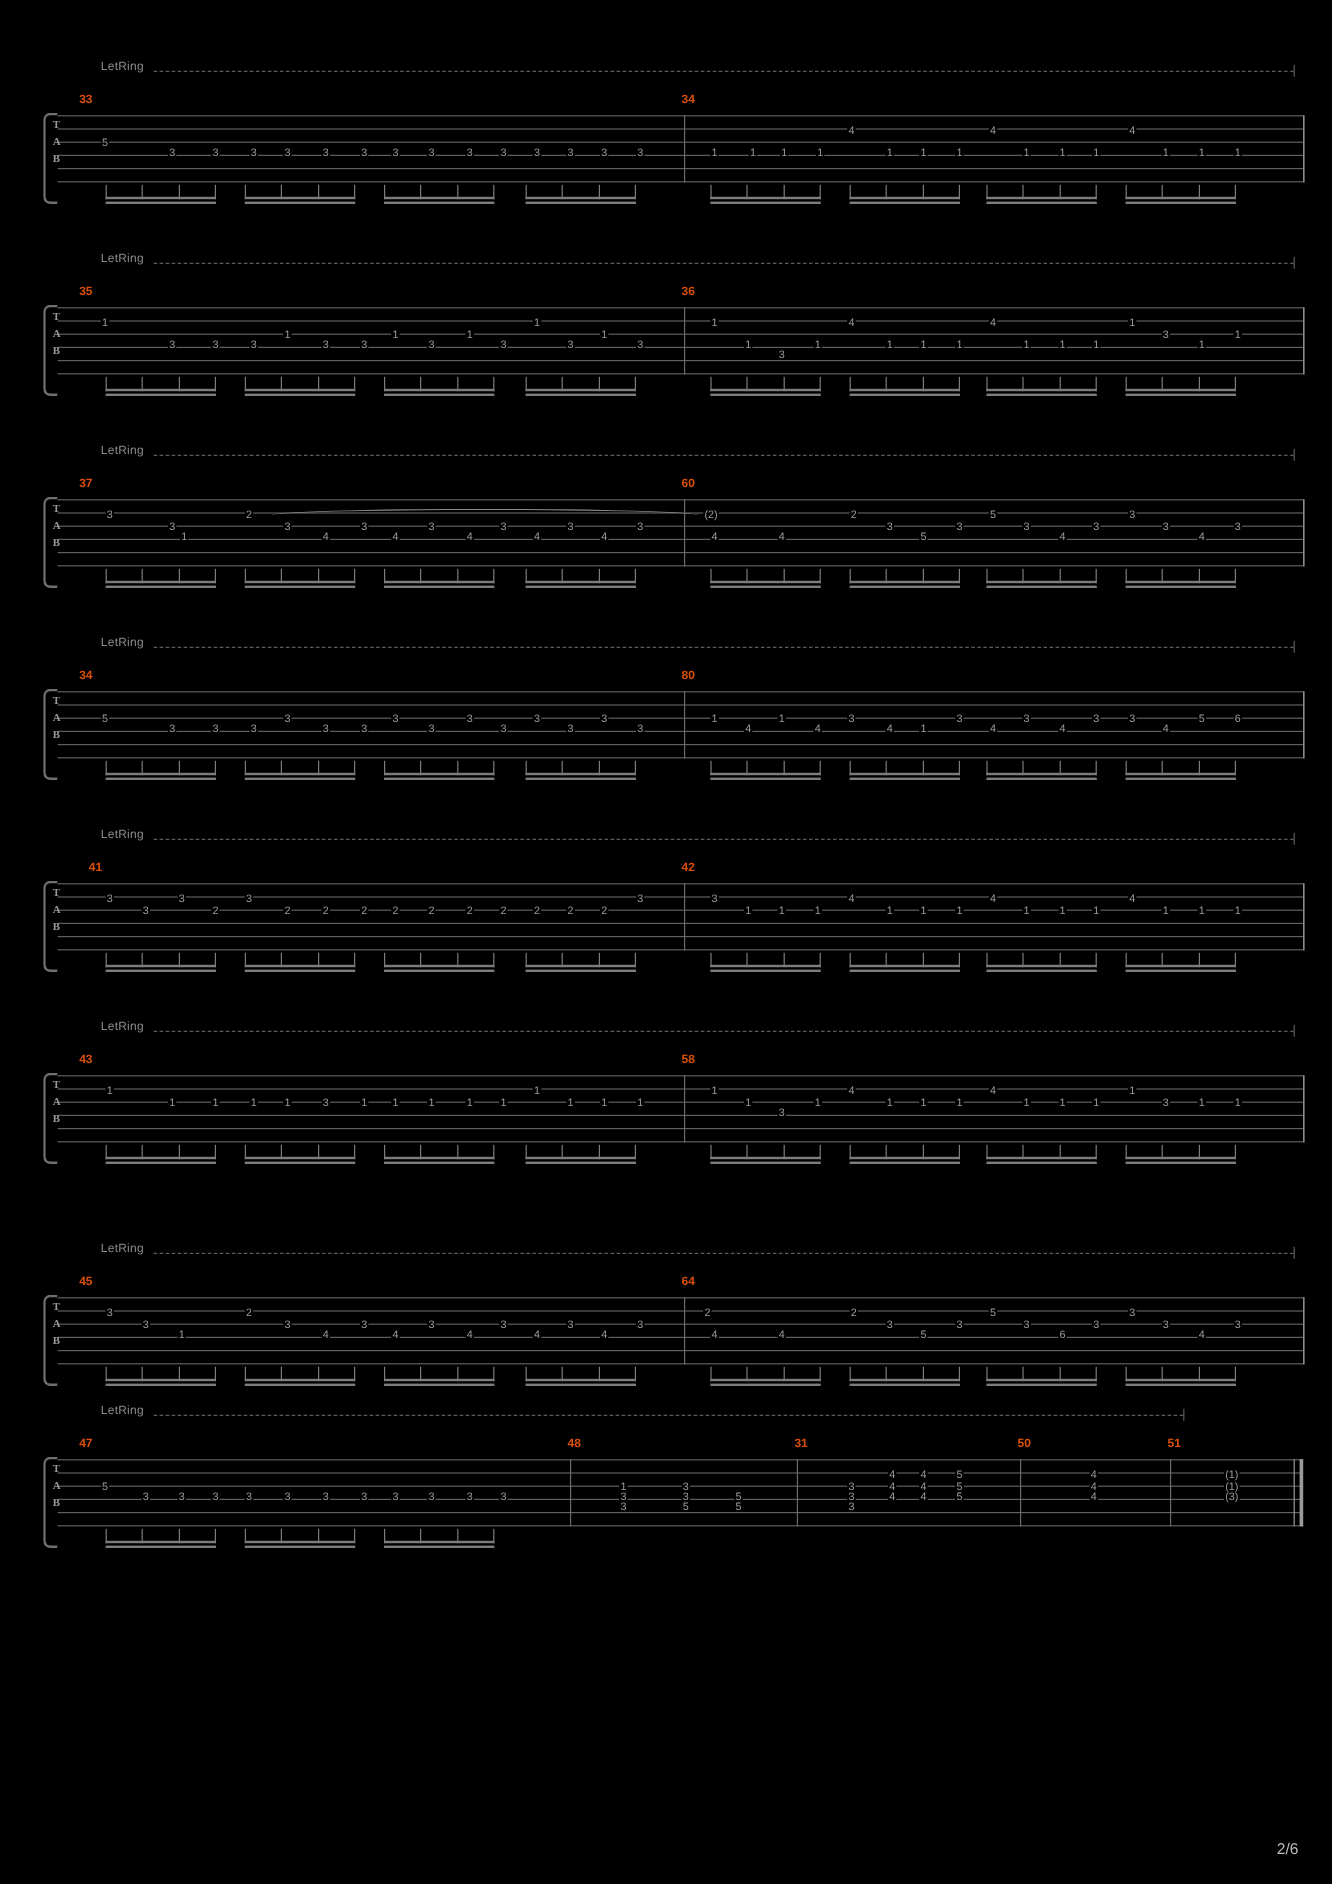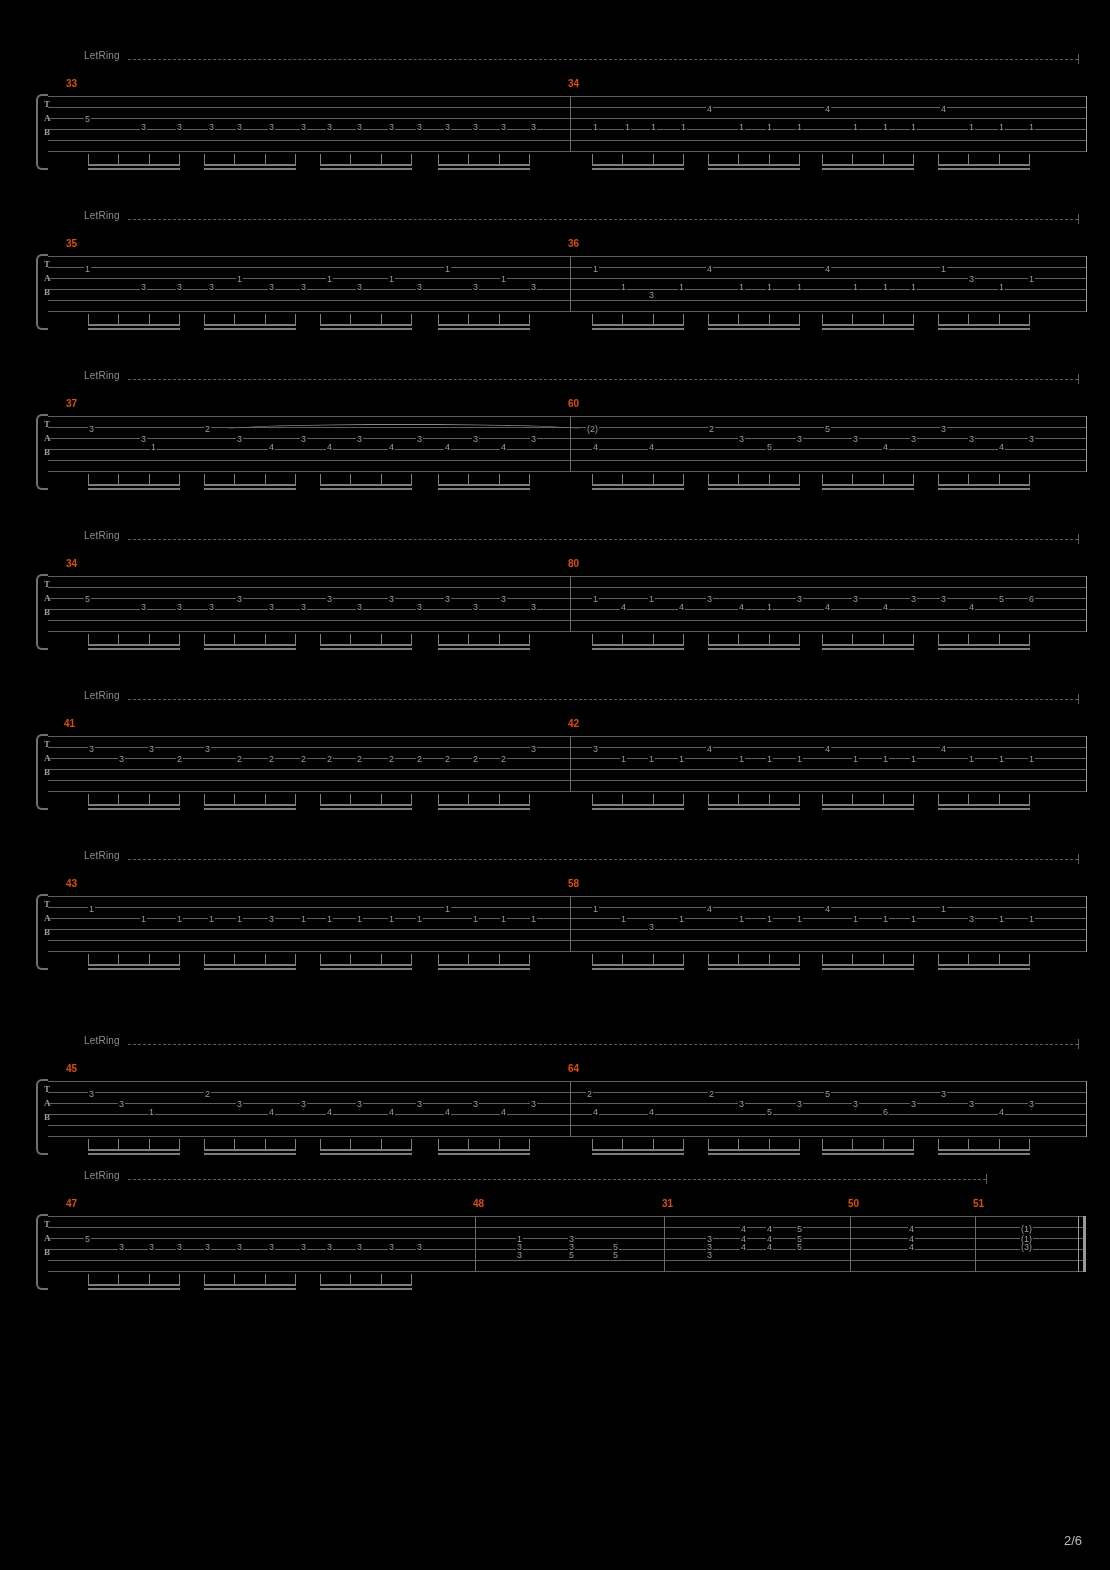--- a/index.html
+++ b/index.html
@@ -637,21 +637,21 @@
         <div class="stem" style="left: 30px;"></div>
         <div class="stem" style="left: 61px;"></div>
         <div class="stem" style="left: 91px;"></div>
       </div>
       <div class="endbar" style="left: 1086px; top: 46px;"></div>
     </div>
     <div class="system" style="top: 690px;">
       <div class="letring">LetRing</div>
       <div class="letring-line" style="left: 128px; width: 950px;"></div>
       <div class="letring-end" style="left: 1078px;"></div>
-      <div class="measure-num" style="left: 64px; top: 28px;">41</div>
+      <div class="measure-num" style="left: 74px; top: 28px;">41</div>
       <div class="measure-num" style="left: 568px; top: 28px;">42</div>
       <div class="brace" style="top: 44px;"></div>
       <div class="staff" style="top: 46px;">
         <div class="line l0"></div>
         <div class="line l1"></div>
         <div class="line l2"></div>
         <div class="line l3"></div>
         <div class="line l4"></div>
         <div class="line l5"></div>
       </div>

